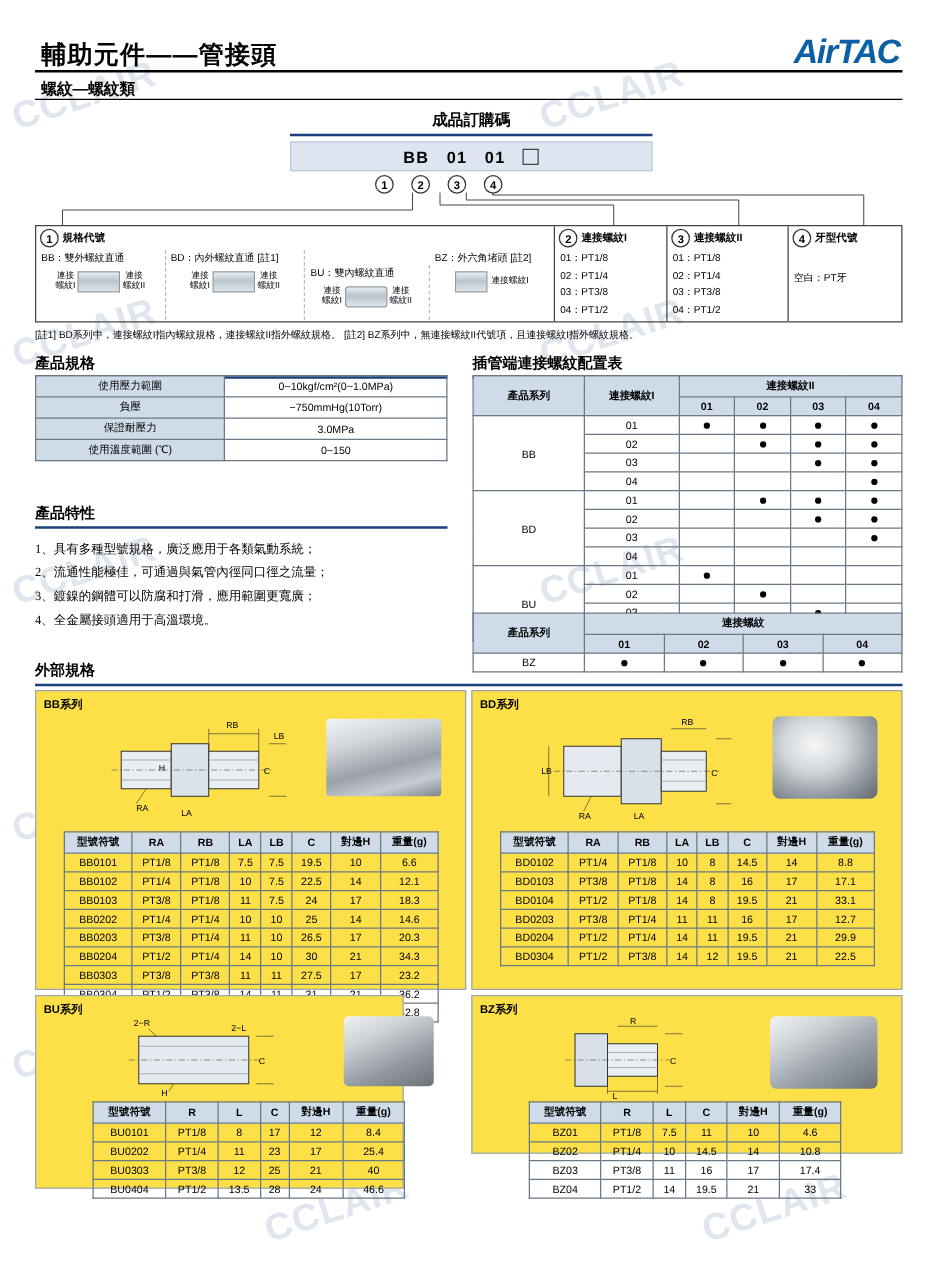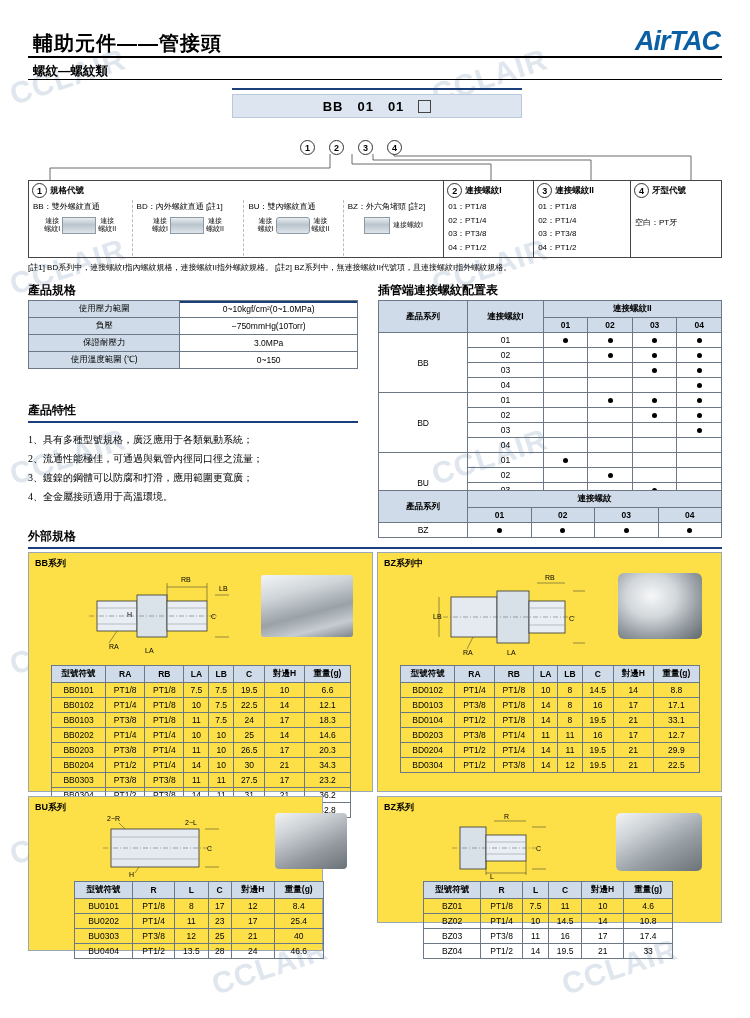--- a/index.html
+++ b/index.html
@@ -147,20 +147,21 @@
 
   <div class="content">
 
     <div class="title-main">輔助元件——管接頭</div>
     <div class="hdr-line1"></div>
     <div class="title-sub">螺紋—螺紋類</div>
     <div class="hdr-line2"></div>
     <div class="logo">AirTAC</div>
 
     <div class="order-wrap">
+      <div class="order-title">成品訂購碼</div>
       <div class="order-title-rule"></div>
       <div class="order-box">
         <span>BB</span>
         <span>01</span>
         <span>01</span>
         <span class="sq"></span>
       </div>
     </div>
 
     <svg style="position:absolute; left:28px; top:138px;" width="694" height="44">
@@ -212,21 +213,21 @@
                     <div>螺紋I</div>
                 </div>
                 <div class="fit-pic"></div>
                 <div class="mini-label">
                   <div>連接</div>
                     <div>螺紋II</div>
                 </div>
               </div>
             </div>
 
-            <div style="width:24%; border-right:1px dashed #bbb;">
+            <div style="width:24%; border-right:1px dashed #bbb;margin-top:12px;">
               <div class="sub-item" style="white-space:nowrap;">
                 <span>BU：</span><span>雙內螺紋直通</span>
               </div>
               <div style="display:flex;align-items:center;justify-content:center;gap:2px;margin-top:3px;">
                 <div class="mini-label">
                   <div>連接</div>
                     <div>螺紋I</div>
                 </div>
                 <div class="fit-pic round"></div>
                 <div class="mini-label">
@@ -595,21 +596,21 @@
             <td>34</td>
             <td>21</td>
             <td>42.8</td>
           </tr>
         </tbody>
           </table>
       </div>
     </div>
 
     <div class="panel" style="left:377px; top:552px; width:345px; height:240px;">
-      <div class="plabel">BZ系列中</div>
+      <div class="plabel">BD系列</div>
 
       <svg style="position:absolute; left:55px; top:18px;" width="170" height="92">
         <rect x="18" y="26" width="46" height="40" fill="#e4eaef" stroke="#333" stroke-width="0.8"></rect>
         <rect x="64" y="20" width="32" height="52" fill="#d8e1e8" stroke="#333" stroke-width="0.8"></rect>
         <rect x="96" y="30" width="36" height="32" fill="#e8eef3" stroke="#333" stroke-width="0.8"></rect>
         <line x1="96" y1="37" x2="132" y2="37" stroke="#888" stroke-width="0.5"></line>
         <line x1="96" y1="54" x2="132" y2="54" stroke="#888" stroke-width="0.5"></line>
         <line x1="10" y1="46" x2="142" y2="46" stroke="#555" stroke-dasharray="5,2,1,2" stroke-width="0.5"></line>
         <line x1="104" y1="12" x2="132" y2="12" stroke="#333" stroke-width="0.5"></line>
         <text x="112" y="9" font-size="7" fill="#000" font-family="Liberation Sans">RB</text>

